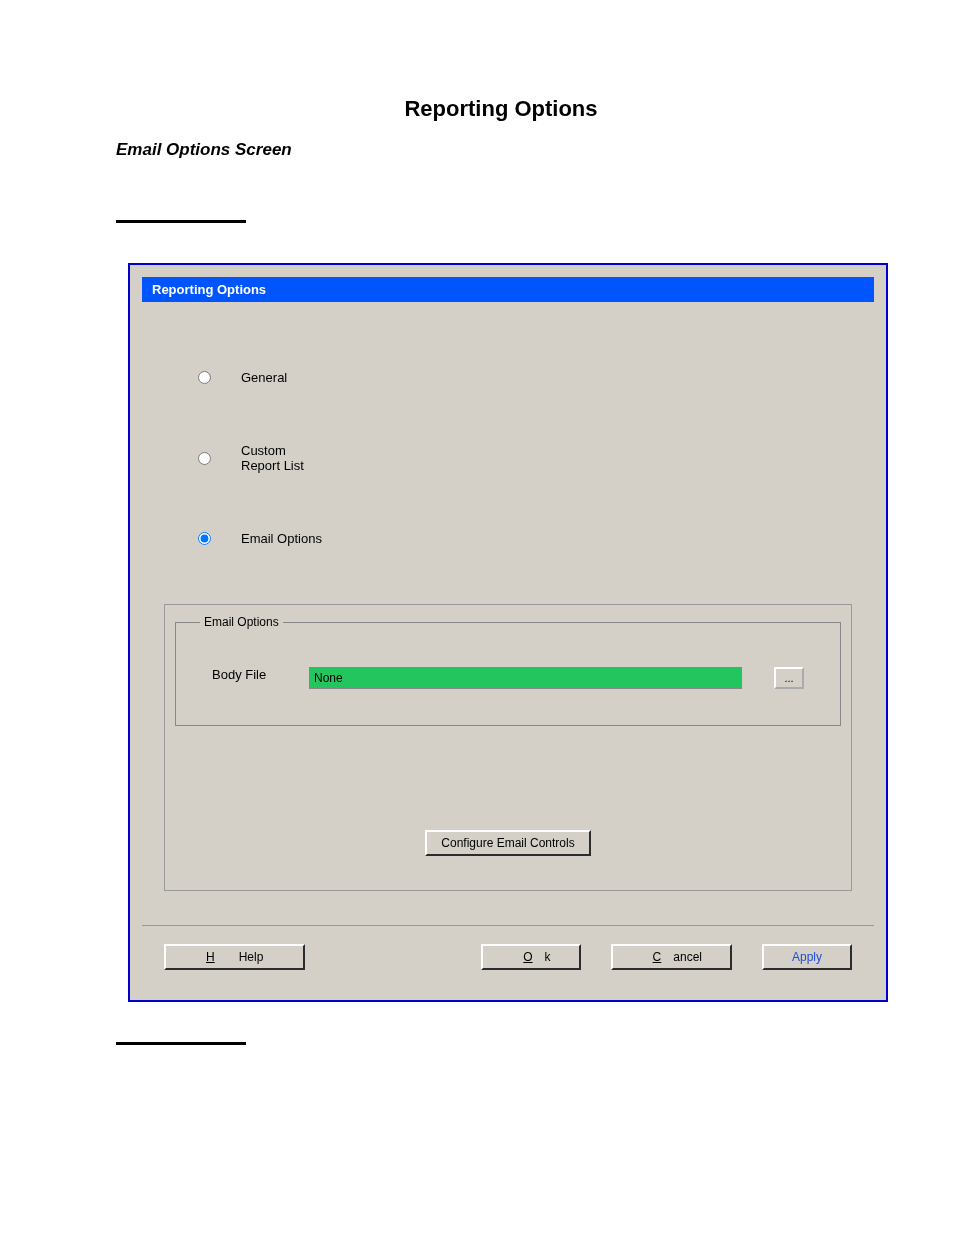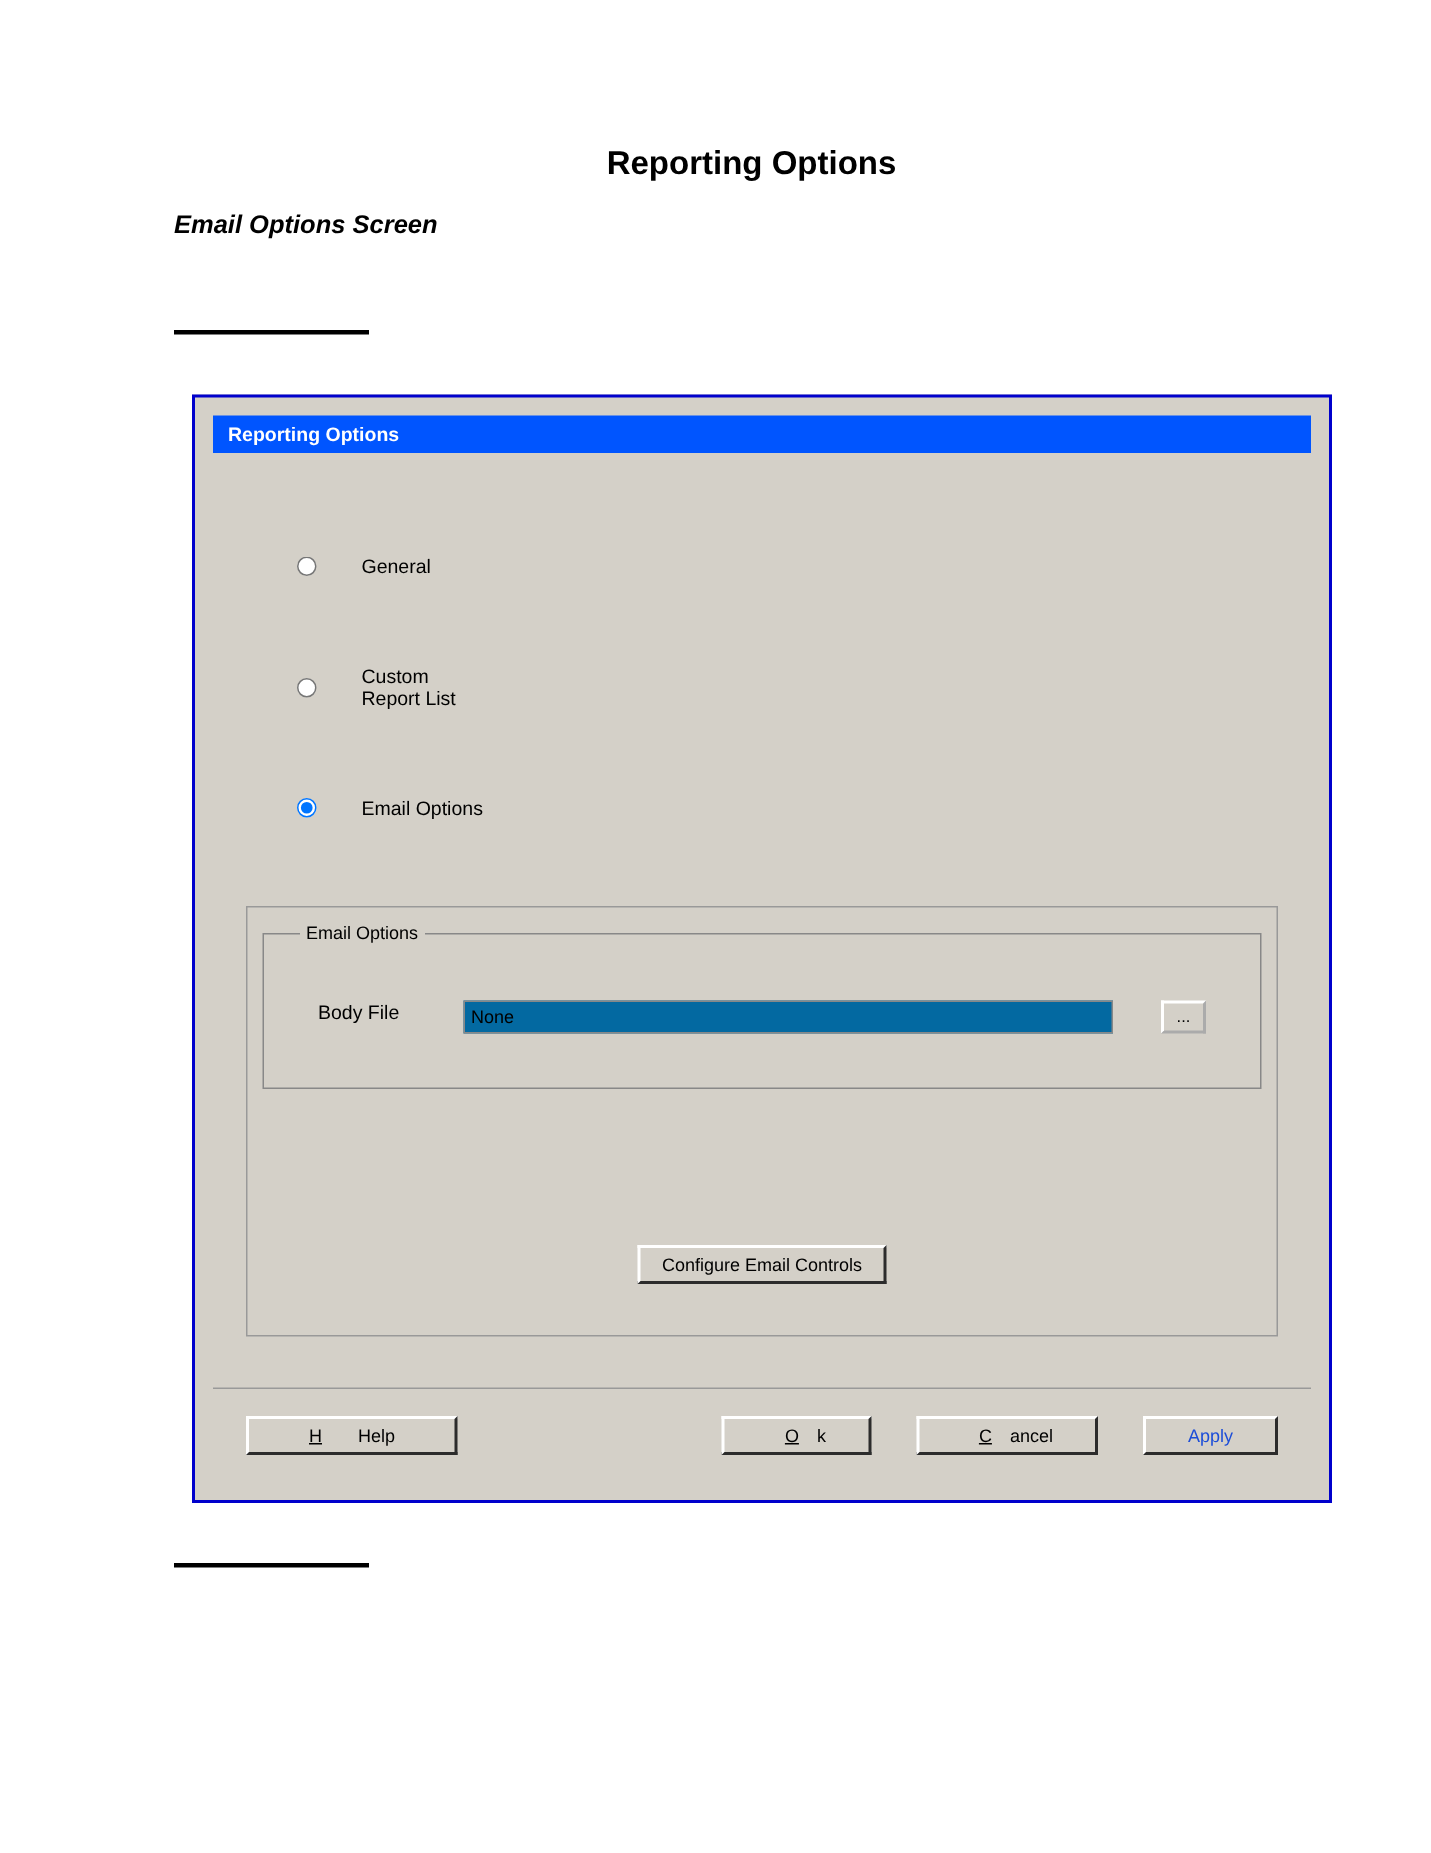--- a/index.html
+++ b/index.html
@@ -117,21 +117,21 @@
 
     .body-file-label {
       font-size: 13px;
       font-family: Arial, sans-serif;
       width: 65px;
     }
 
     .body-file-input {
       flex: 1;
       height: 22px;
-      background: #0369a1;
+      background: #22c55e;
       border: 1px solid #888;
       padding: 3px 4px;
       font-size: 12px;
       font-family: Arial, sans-serif;
     }
 
     .browse-button {
       width: 30px;
       height: 22px;
       background: #d4d0c8;

